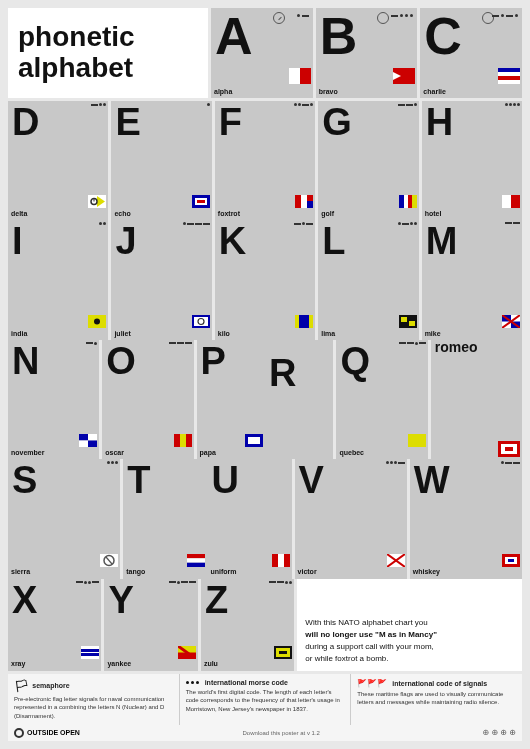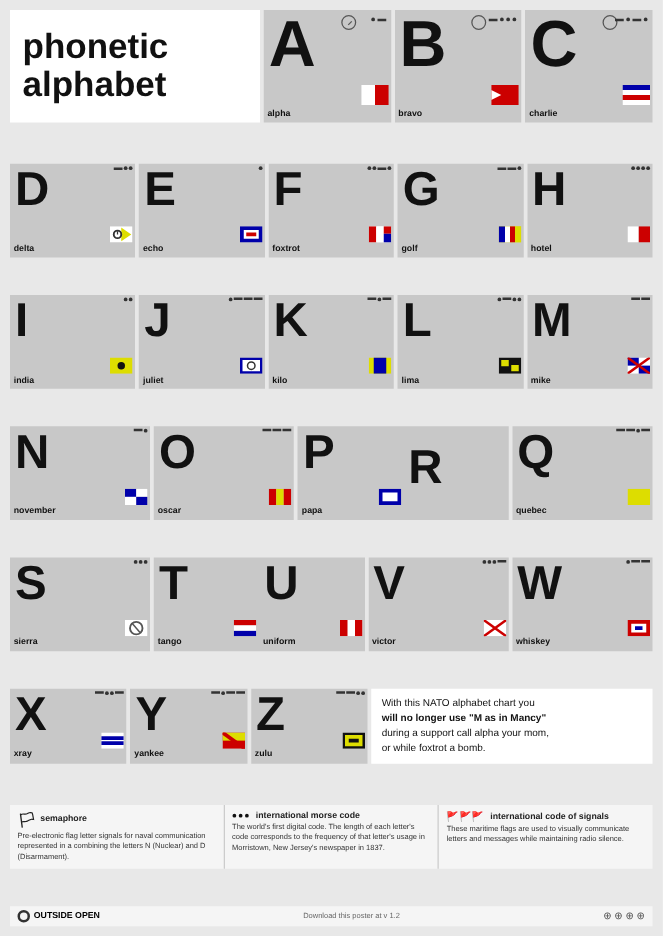--- a/index.html
+++ b/index.html
@@ -11,21 +11,20 @@
       overflow: hidden;
       position: relative;
     }
     .page {
       width: 530px;
       height: 749px;
       background: #e8e8e8;
       padding: 8px;
       display: flex;
       flex-direction: column;
-      gap: 30px;
     }
     .header-row {
       display: flex;
       align-items: stretch;
       margin-bottom: 3px;
       gap: 3px;
     }
     .title-block {
       background: #fff;
       padding: 8px 10px;
@@ -422,20 +421,28 @@
       <div class="big-letter" style="font-size:38px;">Q</div>
       <div class="word-label">quebec</div>
       <div style="position:absolute;top:2px;right:2px;display:flex;gap:1px;align-items:center;">
         <div class="dash"></div>
           <div class="dash"></div>
           <div class="dot"></div>
           <div class="dash"></div>
       </div>
       <svg style="position:absolute;bottom:12px;right:2px;width:18px;height:13px;" viewBox="0 0 18 13">
         <rect width="18" height="13" fill="#dd0"></rect>
+      </svg>
+    </div>
+    <div class="letter-cell">
+      <div class="big-letter" style="font-size:14px;padding-top:0;">romeo</div>
+      <svg style="position:absolute;bottom:2px;right:2px;width:22px;height:16px;" viewBox="0 0 22 16">
+        <rect width="22" height="16" fill="#c00"></rect>
+        <rect x="3" y="3" width="16" height="10" fill="white"></rect>
+        <rect x="7" y="6" width="8" height="4" fill="#c00"></rect>
       </svg>
     </div>
   </div>
 
   <div class="grid-row">
     <div class="letter-cell">
       <div class="big-letter" style="font-size:38px;">S</div>
       <div class="word-label">sierra</div>
       <div style="position:absolute;top:2px;right:2px;display:flex;gap:1px;align-items:center;">
         <div class="dot"></div>
@@ -547,24 +554,24 @@
           <svg style="position:absolute;bottom:12px;right:2px;width:18px;height:13px;" viewBox="0 0 18 13">
             <rect width="18" height="13" fill="#111"></rect>
             <rect x="2" y="2" width="14" height="9" fill="#dd0"></rect>
             <polygon points="5,5 13,5 13,8 5,8" fill="#111"></polygon>
           </svg>
         </div>
       </div>
     </div>
     <div class="last-row-callout">
       <div class="callout-box" style="height:100%;display:flex;align-items:center;">
-        <p style="font-size:8px;line-height:1.5;">
+        <p style="font-size:8px;line-height:1.5;margin-top:32px;">
           <span>With this NATO alphabet chart you</span><br>
           <strong>will no longer use "M as in Mancy"</strong><br>
-          <span>during a support call alpha your mom,</span><br>
+          <span>during a support call with your mom,</span><br>
           <span>or while foxtrot a bomb.</span>
         </p>
       </div>
     </div>
   </div>
 
   <div class="info-section">
     <div class="info-col">
       <div class="info-title">
         <span style="font-size:12px;">🏳</span>

